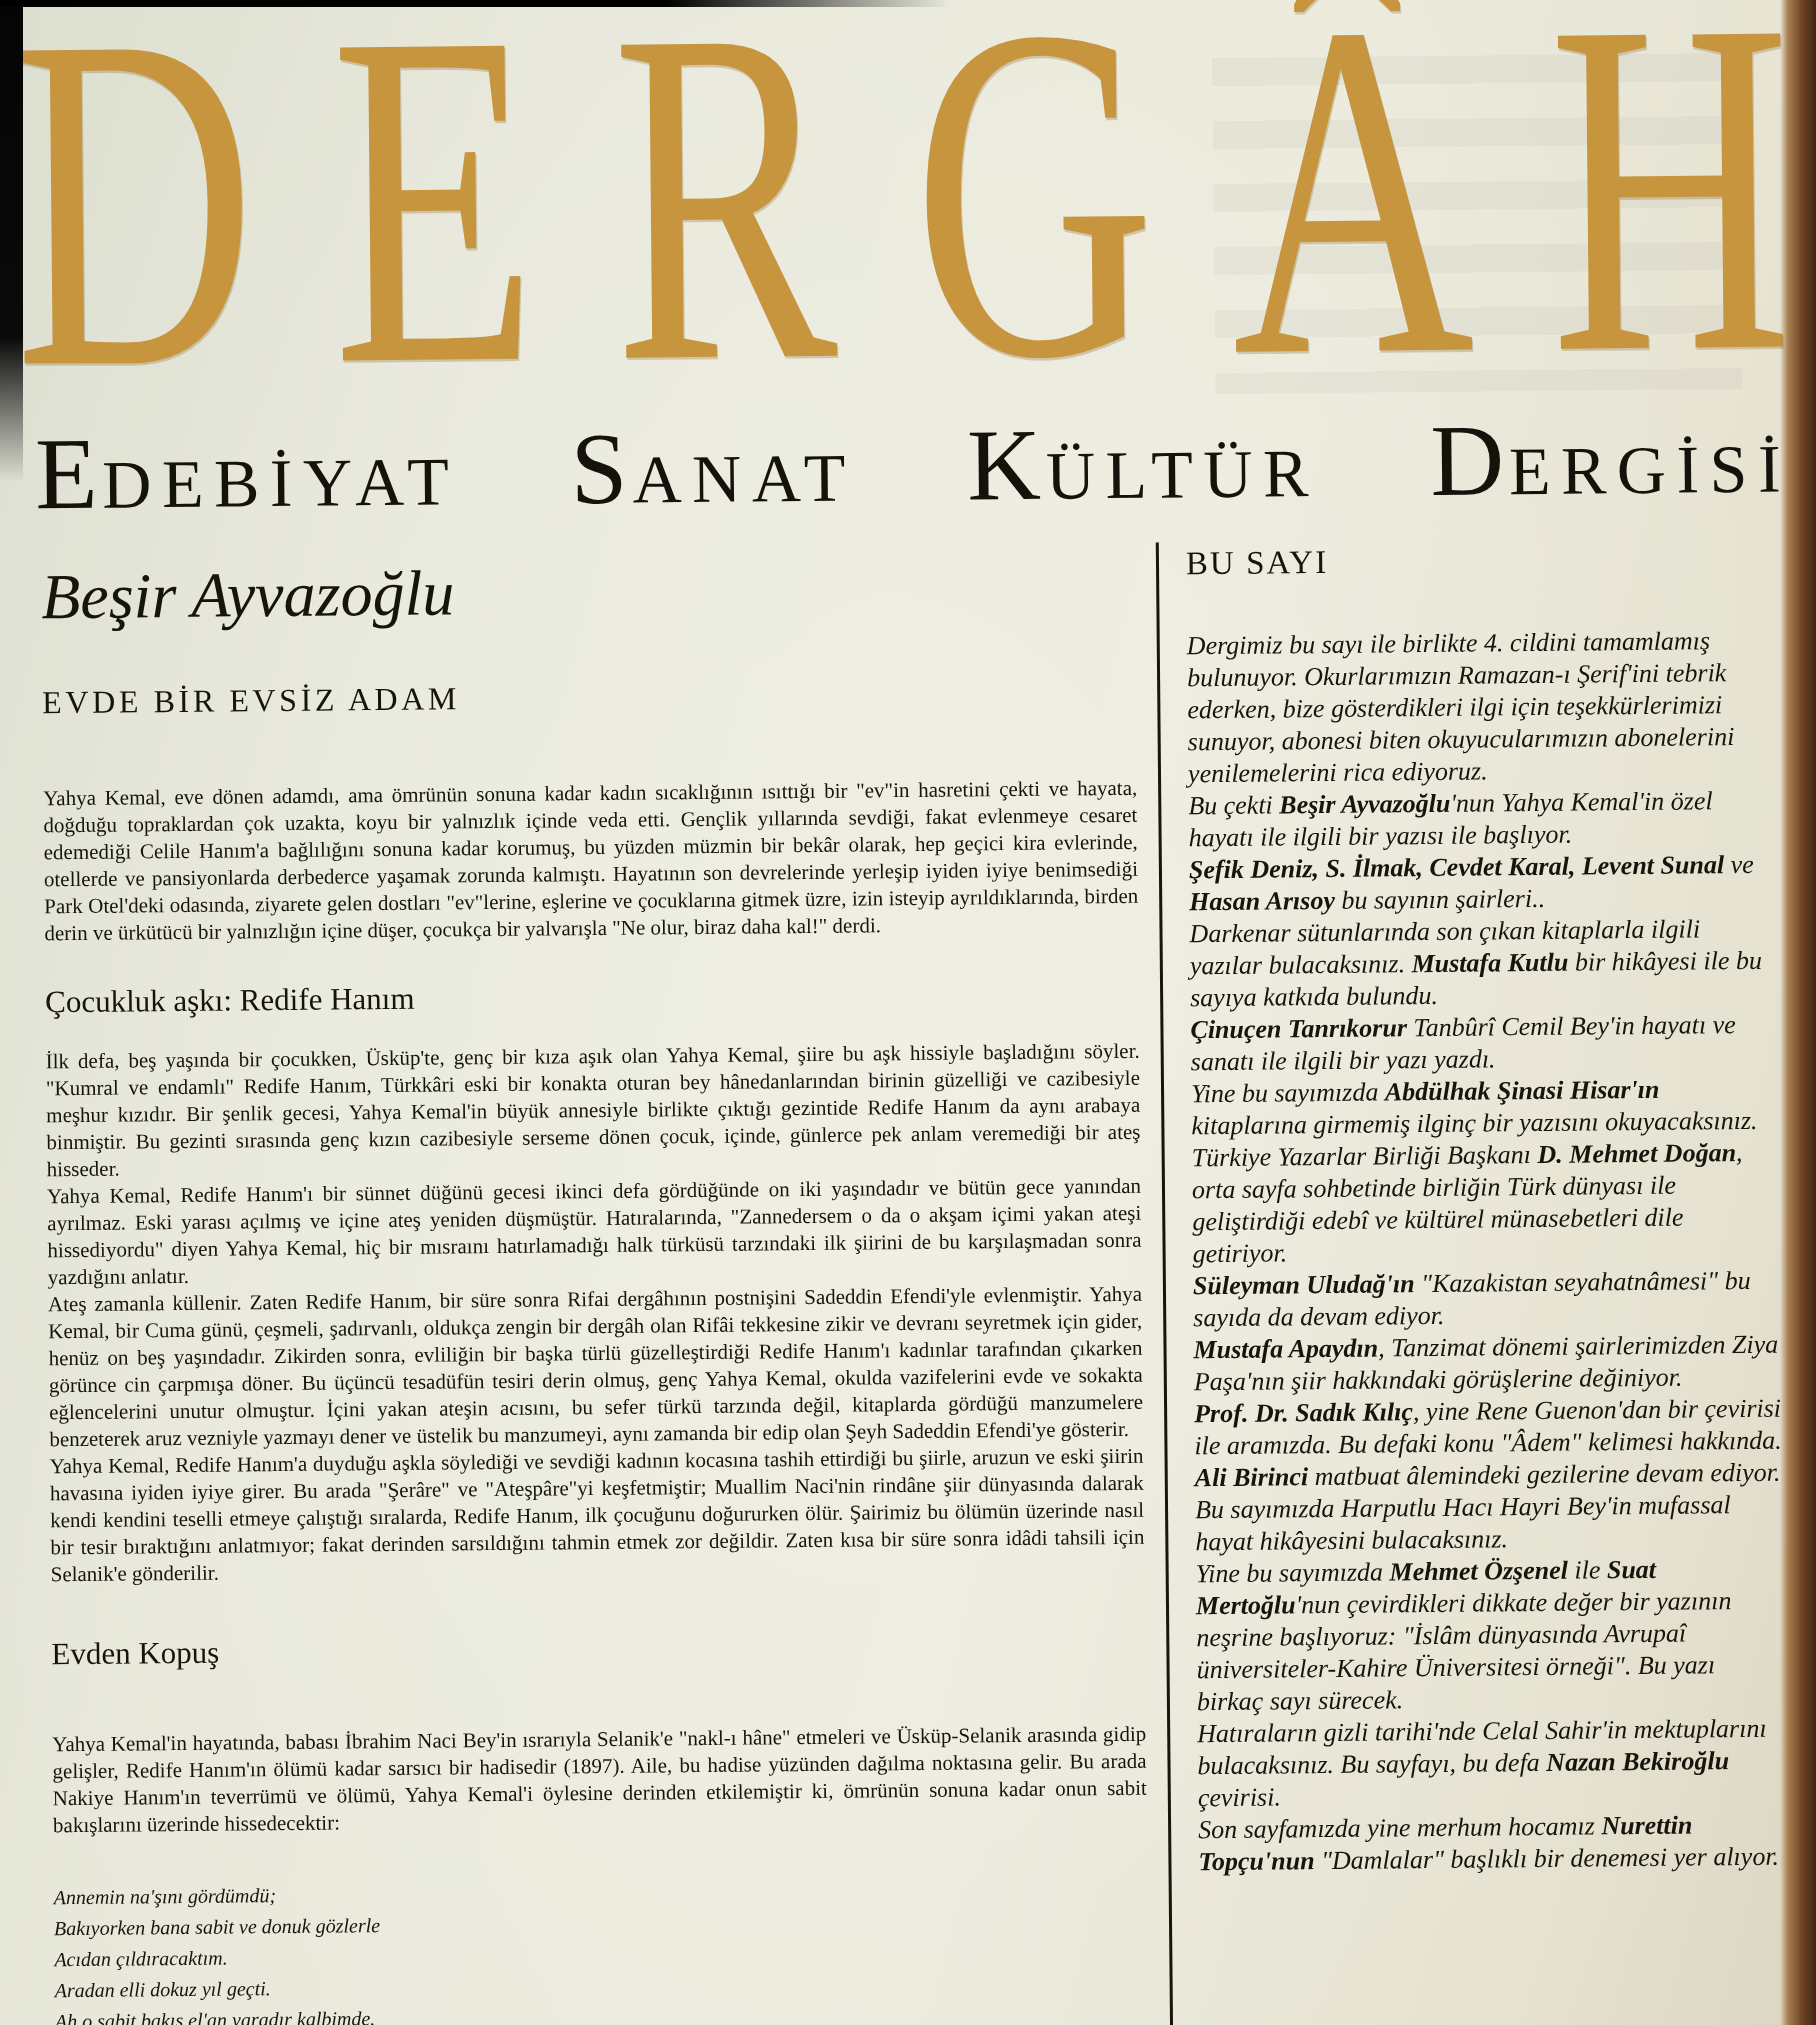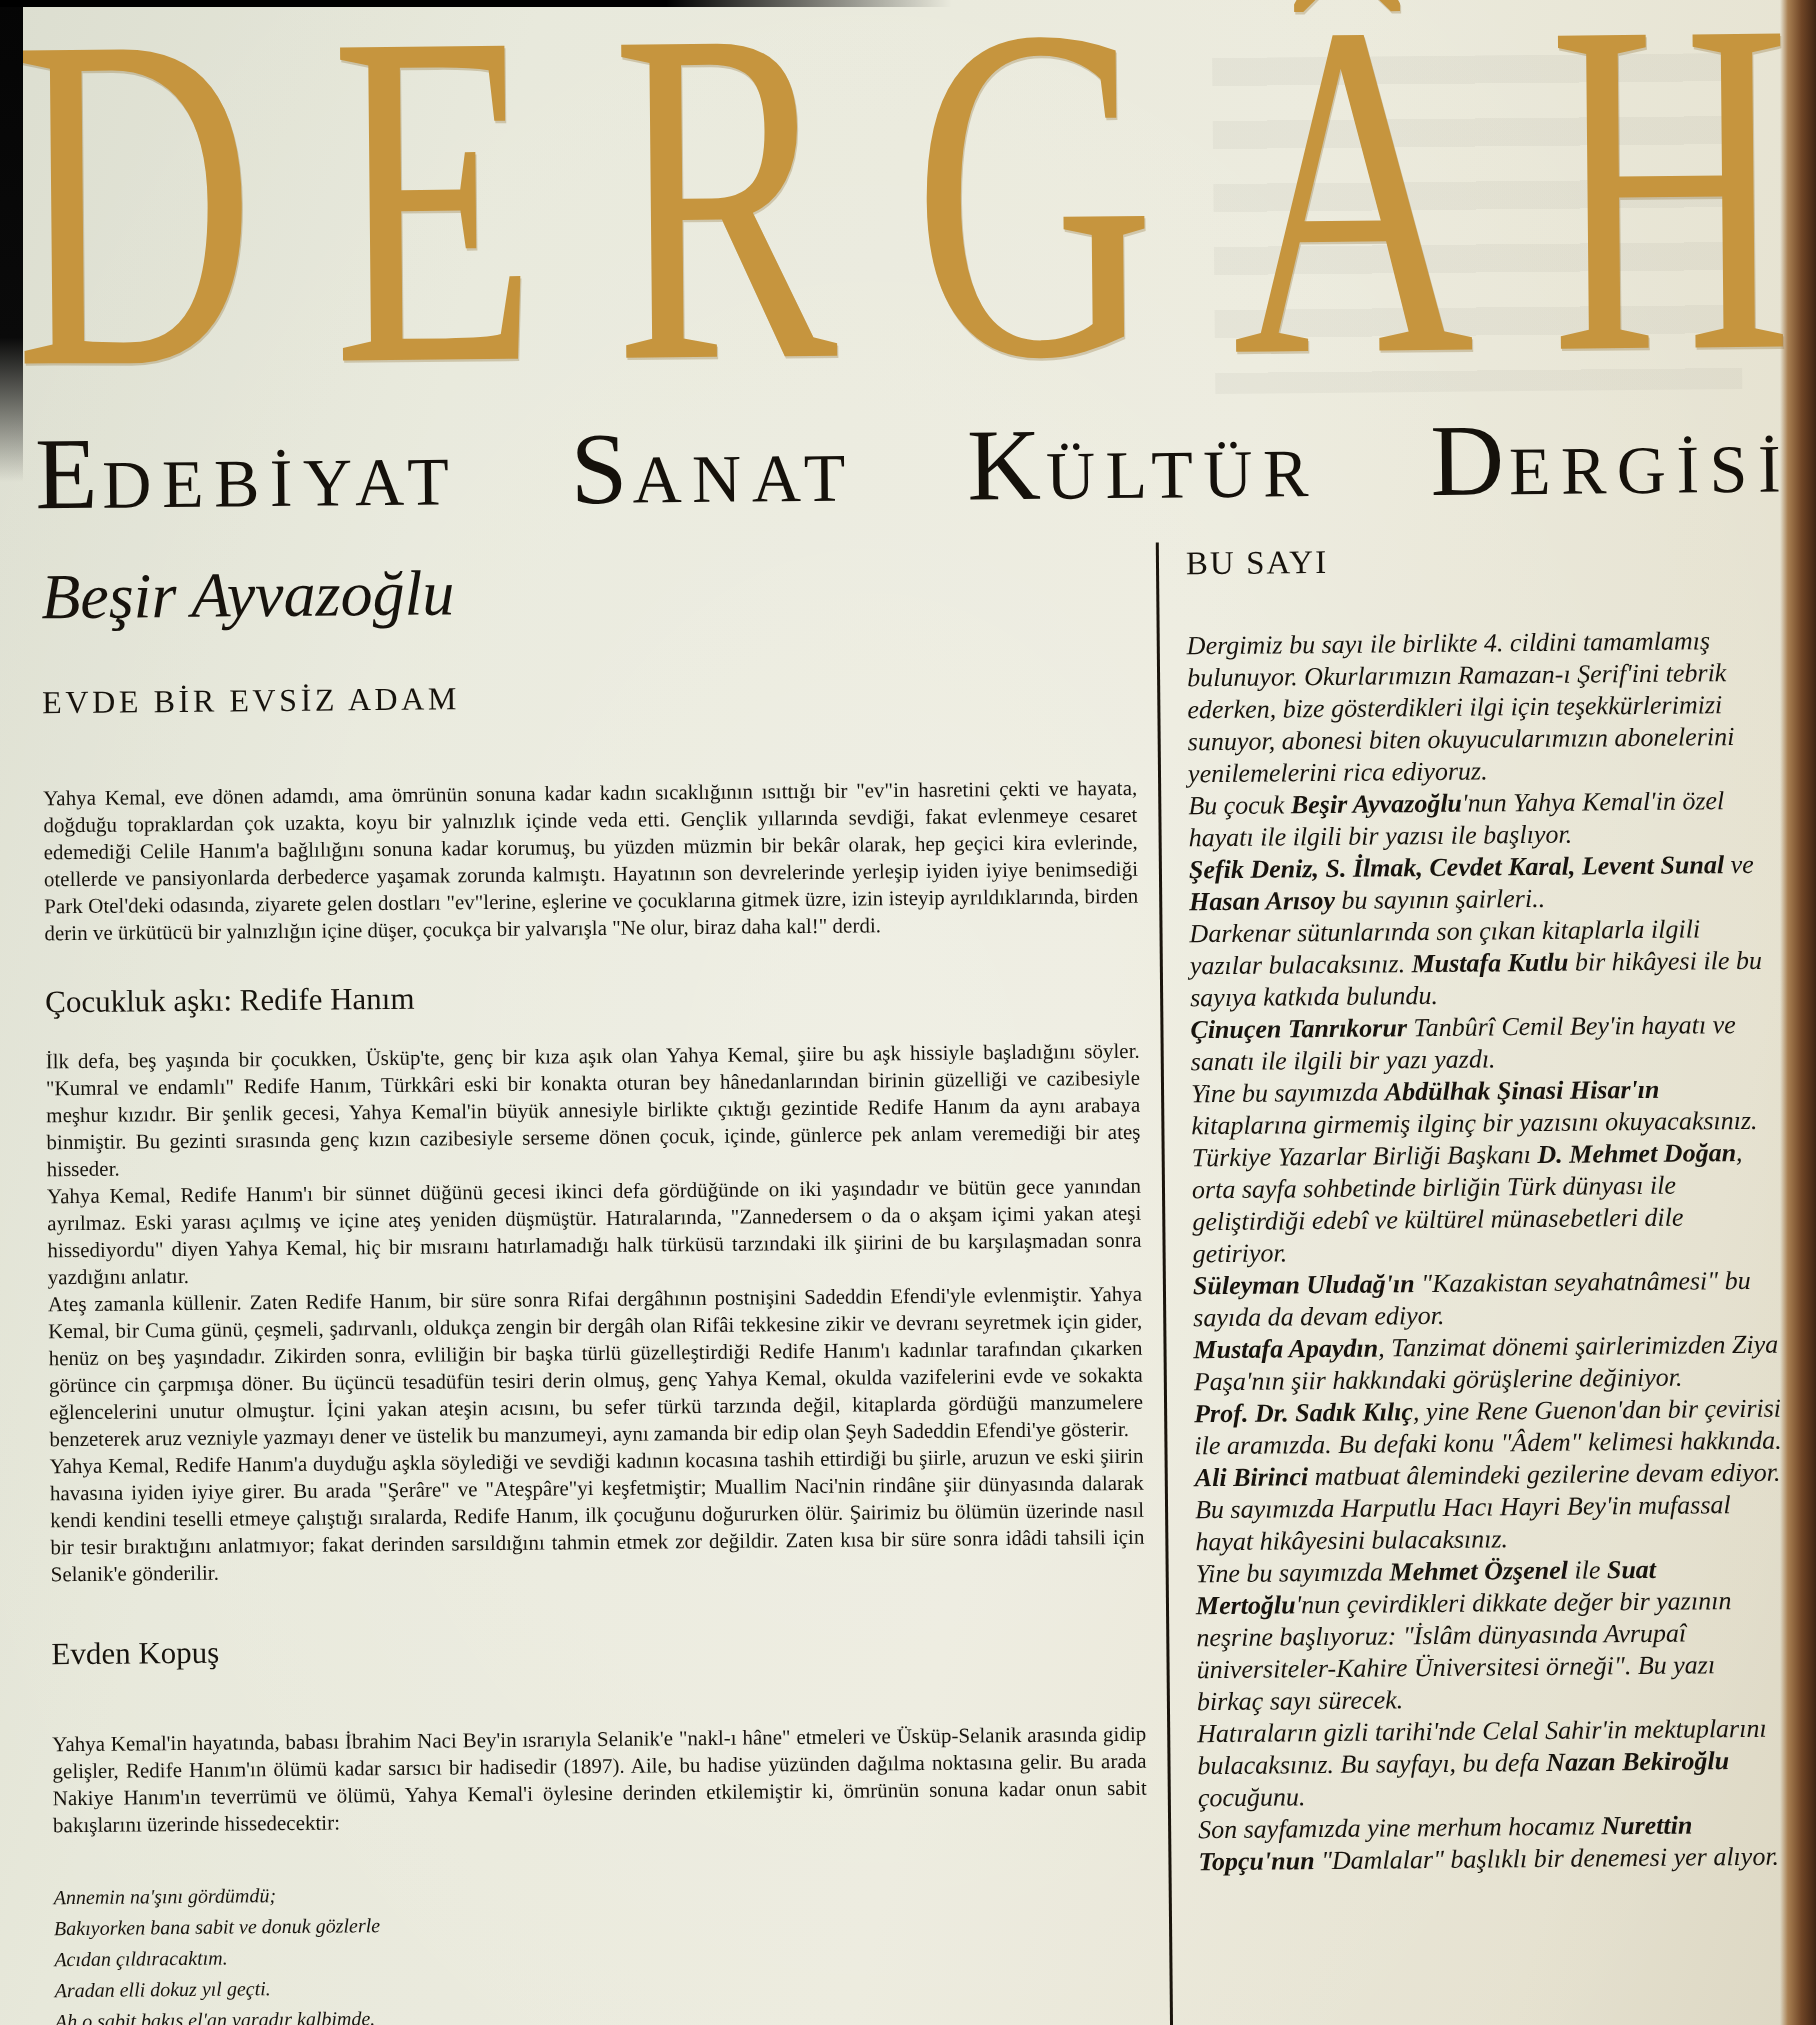--- a/index.html
+++ b/index.html
@@ -104,32 +104,32 @@
         <div>Acıdan çıldıracaktım.</div>
         <div>Aradan elli dokuz yıl geçti.</div>
         <div>Ah o sabit bakış el'an yaradır kalbimde.</div>
       </div>
 
     </div>
 
     <div class="right-col">
       <div class="right-heading">BU SAYI</div>
       <p class="first"><span>Dergimiz bu sayı ile birlikte 4. cildini tamamlamış bulunuyor. Okurlarımızın Ramazan-ı Şerif'ini tebrik ederken, bize gösterdikleri ilgi için teşekkürlerimizi sunuyor, abonesi biten okuyucularımızın abonelerini yenilemelerini rica ediyoruz.</span></p>
-      <p><span>Bu çocuk </span><span class="b">Beşir Ayvazoğlu</span><span>'nun Yahya Kemal'in özel hayatı ile ilgili bir yazısı ile başlıyor.</span></p>
+      <p><span>Bu çekti </span><span class="b">Beşir Ayvazoğlu</span><span>'nun Yahya Kemal'in özel hayatı ile ilgili bir yazısı ile başlıyor.</span></p>
       <p><span class="b">Şefik Deniz, S. İlmak, Cevdet Karal, Levent Sunal</span><span> ve </span><span class="b">Hasan Arısoy</span><span> bu sayının şairleri..</span></p>
       <p><span>Darkenar sütunlarında son çıkan kitaplarla ilgili yazılar bulacaksınız. </span><span class="b">Mustafa Kutlu</span><span> bir hikâyesi ile bu sayıya katkıda bulundu.</span></p>
       <p><span class="b">Çinuçen Tanrıkorur</span><span> Tanbûrî Cemil Bey'in hayatı ve sanatı ile ilgili bir yazı yazdı.</span></p>
       <p><span>Yine bu sayımızda </span><span class="b">Abdülhak Şinasi Hisar'ın</span><span> kitaplarına girmemiş ilginç bir yazısını okuyacaksınız.</span></p>
       <p><span>Türkiye Yazarlar Birliği Başkanı </span><span class="b">D. Mehmet Doğan</span><span>, orta sayfa sohbetinde birliğin Türk dünyası ile geliştirdiği edebî ve kültürel münasebetleri dile getiriyor.</span></p>
       <p><span class="b">Süleyman Uludağ'ın</span><span> "Kazakistan seyahatnâmesi" bu sayıda da devam ediyor.</span></p>
       <p><span class="b">Mustafa Apaydın</span><span>, Tanzimat dönemi şairlerimizden Ziya Paşa'nın şiir hakkındaki görüşlerine değiniyor.</span></p>
       <p><span class="b">Prof. Dr. Sadık Kılıç</span><span>, yine Rene Guenon'dan bir çevirisi ile aramızda. Bu defaki konu "Âdem" kelimesi hakkında.</span></p>
       <p><span class="b">Ali Birinci</span><span> matbuat âlemindeki gezilerine devam ediyor. Bu sayımızda Harputlu Hacı Hayri Bey'in mufassal hayat hikâyesini bulacaksınız.</span></p>
       <p><span>Yine bu sayımızda </span><span class="b">Mehmet Özşenel</span><span> ile </span><span class="b">Suat Mertoğlu</span><span>'nun çevirdikleri dikkate değer bir yazının neşrine başlıyoruz: "İslâm dünyasında Avrupaî üniversiteler-Kahire Üniversitesi örneği". Bu yazı birkaç sayı sürecek.</span></p>
-      <p><span>Hatıraların gizli tarihi'nde Celal Sahir'in mektuplarını bulacaksınız. Bu sayfayı, bu defa </span><span class="b">Nazan Bekiroğlu</span><span> çocuğunu.</span></p>
+      <p><span>Hatıraların gizli tarihi'nde Celal Sahir'in mektuplarını bulacaksınız. Bu sayfayı, bu defa </span><span class="b">Nazan Bekiroğlu</span><span> çevirisi.</span></p>
       <p><span>Son sayfamızda yine merhum hocamız </span><span class="b">Nurettin Topçu'nun</span><span> "Damlalar" başlıklı bir denemesi yer alıyor.</span></p>
     </div>
 
   </div>
 
   <div class="edge-left"></div>
   <div class="edge-top"></div>
   <div class="edge-right"></div>
 
 </div>

